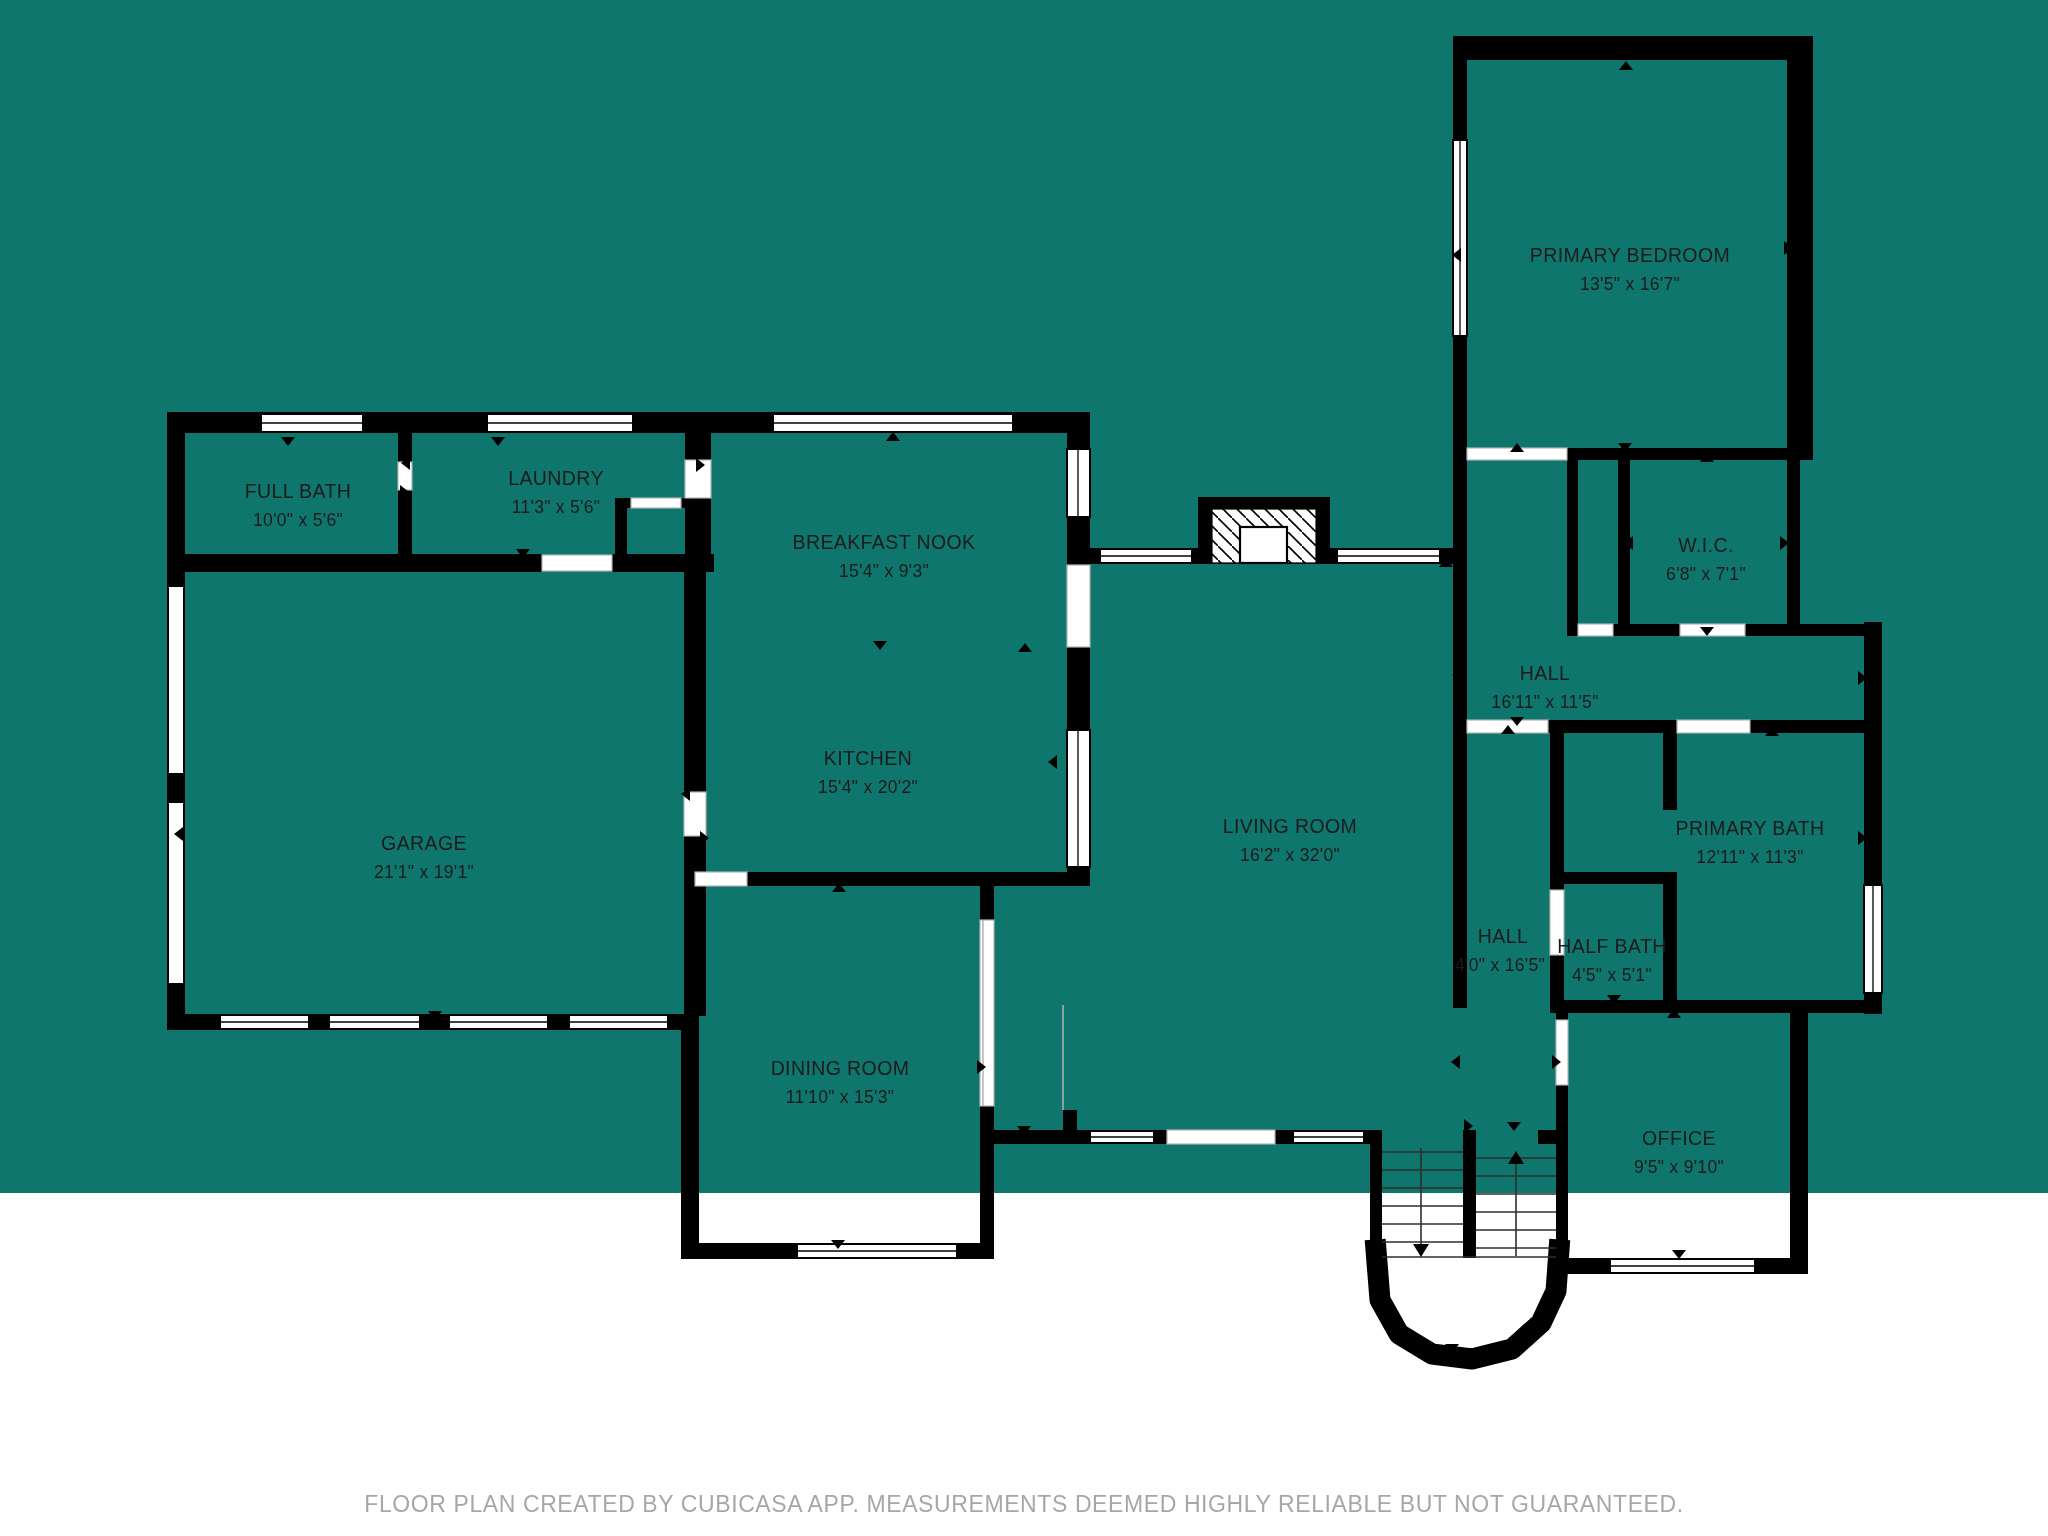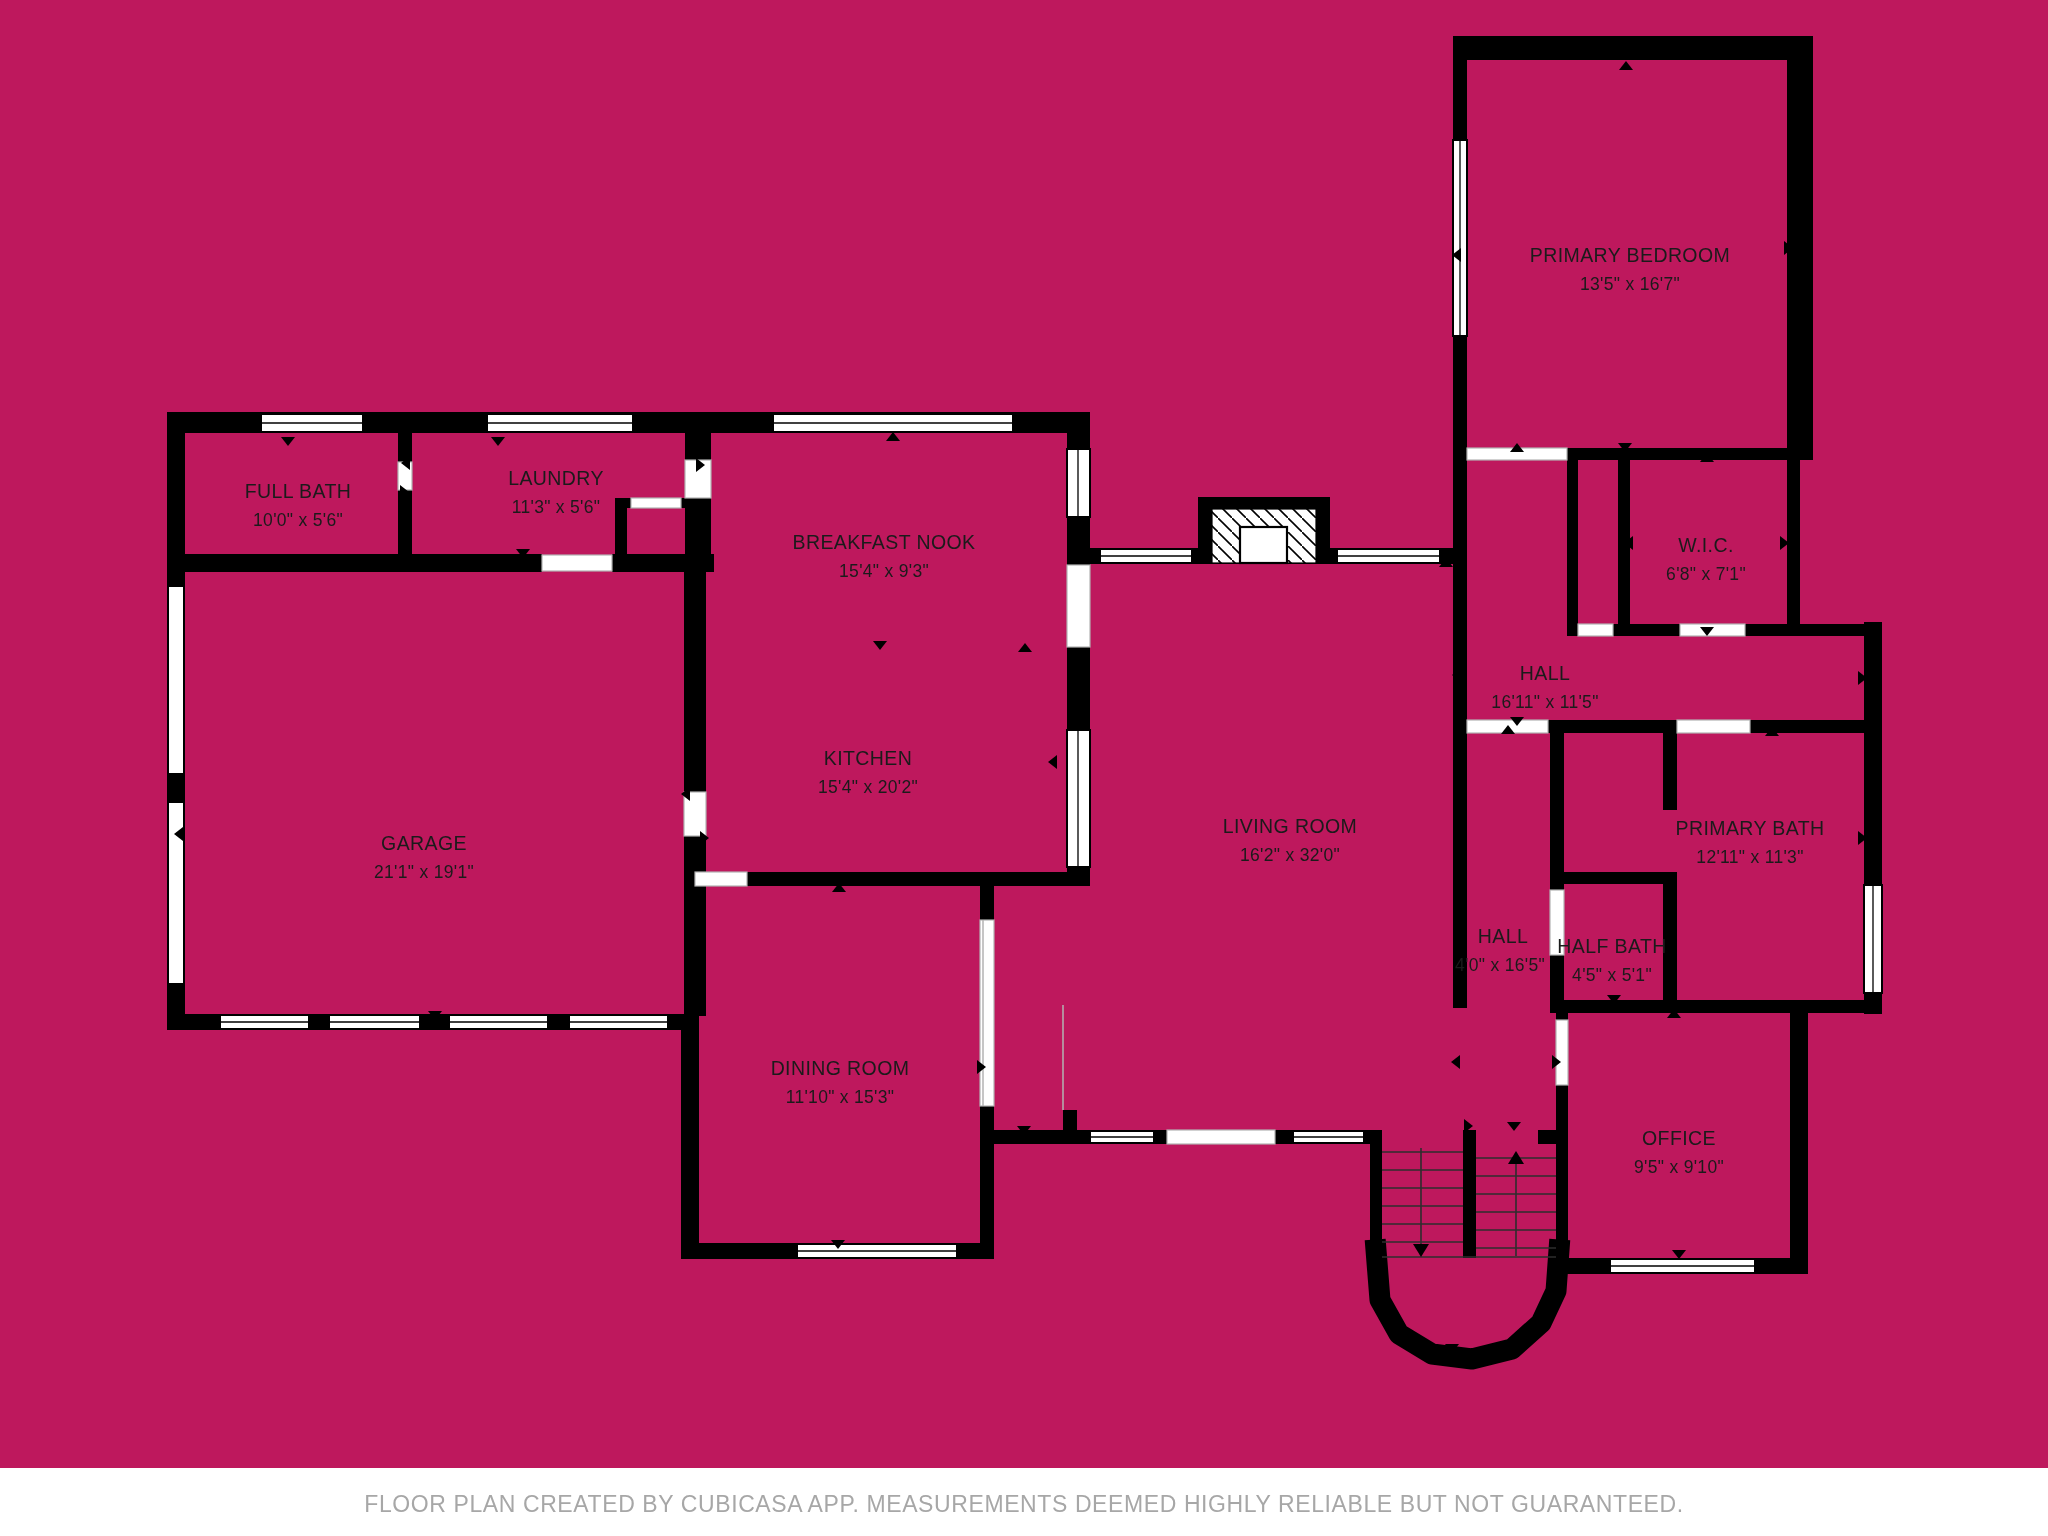--- a/index.html
+++ b/index.html
@@ -1,16 +1,16 @@
 <!DOCTYPE html>
 <html style="--wall: #000000; --floor: #ffffff; --label: #1b1b1b; --footer: #a7a7a7; --opening: #b3b3b3; --tread: #2e2e2e;"><head>
 <meta charset="utf-8">
 <style>
   html,body{margin:0;padding:0;background:#fff;width:2048px;height:1536px;overflow:hidden;}
-  #plan-wrap{position:relative;width:2048px;height:1468px;background:#be185d;}
+  #plan-wrap{position:relative;width:2048px;height:1193px;background:#0f766e;}
   svg{display:block;}
   .wall{fill:var(--wall,#000);}
   .win{fill:#fff;stroke:var(--wall,#000);stroke-width:2px;}
   .winline{stroke:var(--wall,#000);stroke-width:1.3px;}
   .open{fill:#fff;stroke:var(--opening,#b3b3b3);stroke-width:1.2px;}
   .sep{stroke:var(--opening,#b3b3b3);stroke-width:1.5px;}
   .marker{fill:var(--wall,#000);}
   .tread{stroke:var(--tread,#2e2e2e);stroke-width:1.4px;}
   .stairline{stroke:var(--tread,#2e2e2e);stroke-width:1.6px;}
   .bay{fill:none;stroke:var(--wall,#000);stroke-width:21px;stroke-linejoin:round;stroke-linecap:square;}

